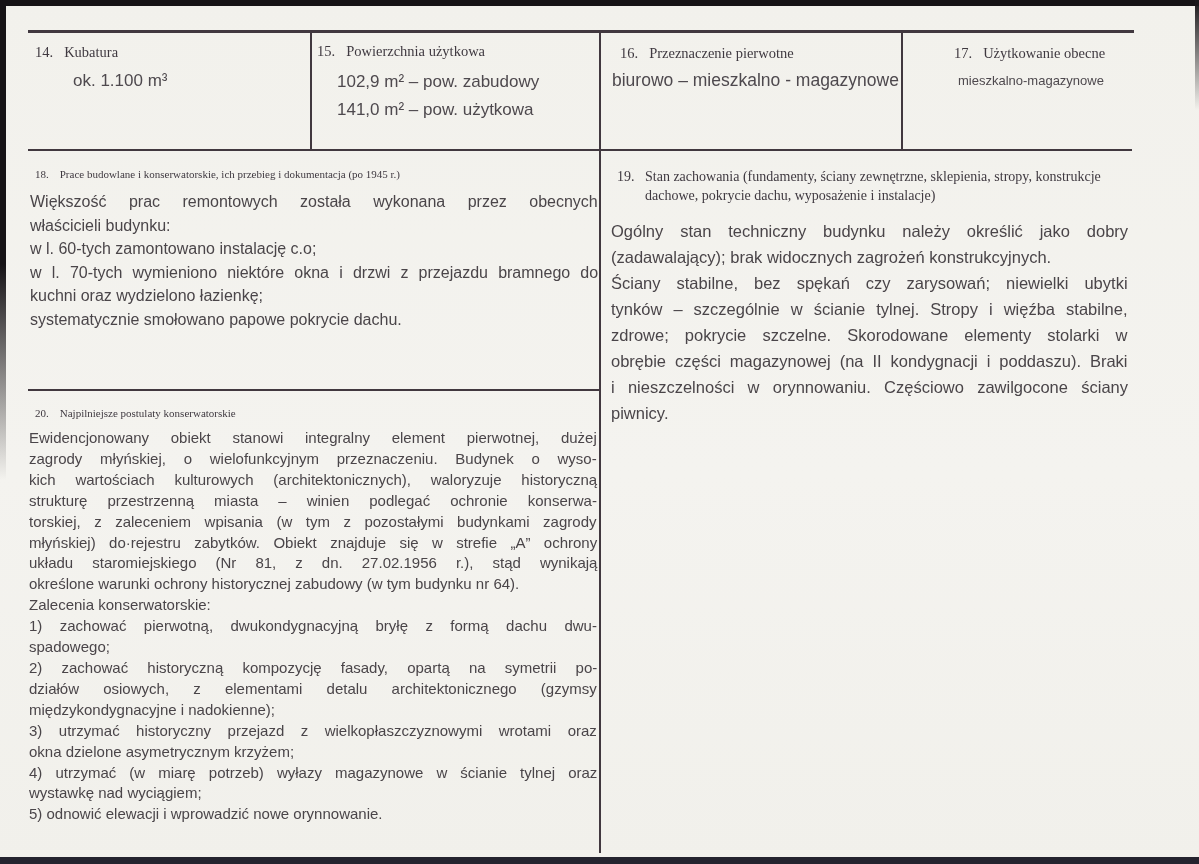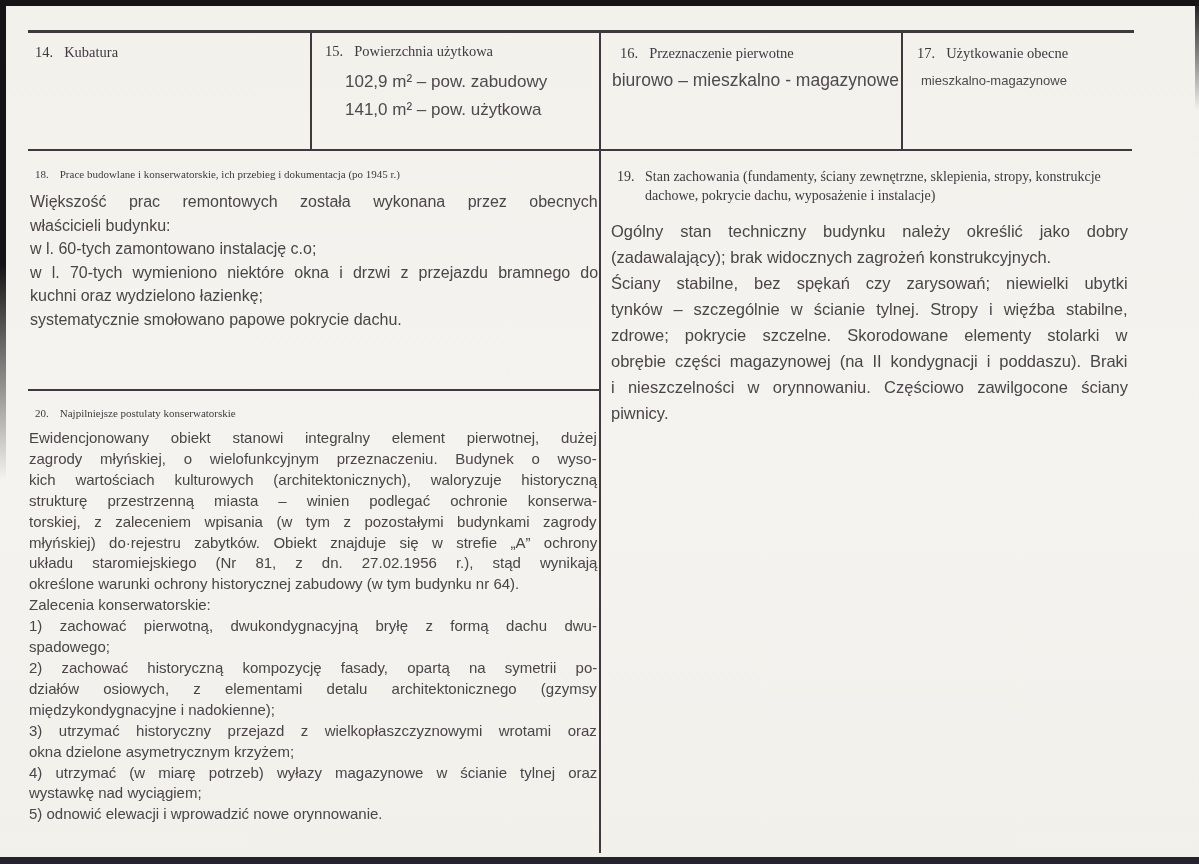--- a/index.html
+++ b/index.html
@@ -17,23 +17,23 @@
   .bline{position:absolute;background:#41383f;}
   .hl-top{left:28px;top:30px;width:1106px;height:3px;}
   .hl-row1{left:28px;top:149px;width:1104px;height:2px;}
   .hl-left{left:28px;top:389px;width:572px;height:2px;}
   .vl-a{left:310px;top:31px;width:2px;height:119px;}
   .vl-b{left:599px;top:31px;width:2px;height:822px;}
   .vl-c{left:901px;top:31px;width:2px;height:120px;}
   
   .cell{position:absolute;}
   .c14{left:28px;top:30px;width:282px;height:119px;}
-  .c15{left:312px;top:30px;width:287px;height:119px;}
+  .c15{left:304px;top:30px;width:287px;height:119px;}
   .c16{left:601px;top:30px;width:300px;height:121px;}
-  .c17{left:903px;top:30px;width:231px;height:121px;}
+  .c17{left:903px;top:30px;width:231px;height:121px;padding-left:37px;}
   .c18{left:28px;top:151px;width:571px;height:238px;}
   .c19{left:601px;top:151px;width:533px;height:700px;}
   .c20{left:28px;top:391px;width:571px;height:462px;}
   
   .label-row{font-family:"Liberation Serif","DejaVu Serif",serif;color:#3f3940;}
   .row1 .label-row{font-size:14.5px;}
   .row2 .label-row{font-size:11px;}
   .fnum{margin-right:11px;}
   .c14 .label-row{margin:14px 0 0 7px;}
   .c15 .label-row{margin:13px 0 0 13px;}
@@ -72,20 +72,21 @@
   <div class="bline hl-row1"></div>
   <div class="bline hl-left"></div>
   <div class="bline vl-a"></div>
   <div class="bline vl-b"></div>
   <div class="bline vl-c"></div>
 
   <div class="cell c14 row1">
     <div class="label-row">
       <span class="fnum">14.</span><span class="flabel">Kubatura</span>
     </div>
+    <div class="fvalue">ok. 1.100 m³</div>
   </div>
 
   <div class="cell c15 row1">
     <div class="label-row">
       <span class="fnum">15.</span><span class="flabel">Powierzchnia użytkowa</span>
     </div>
     <div class="vlines">
         <div class="line">102,9 m² – pow. zabudowy</div>
         <div class="line">141,0 m² – pow. użytkowa</div>
       </div>

